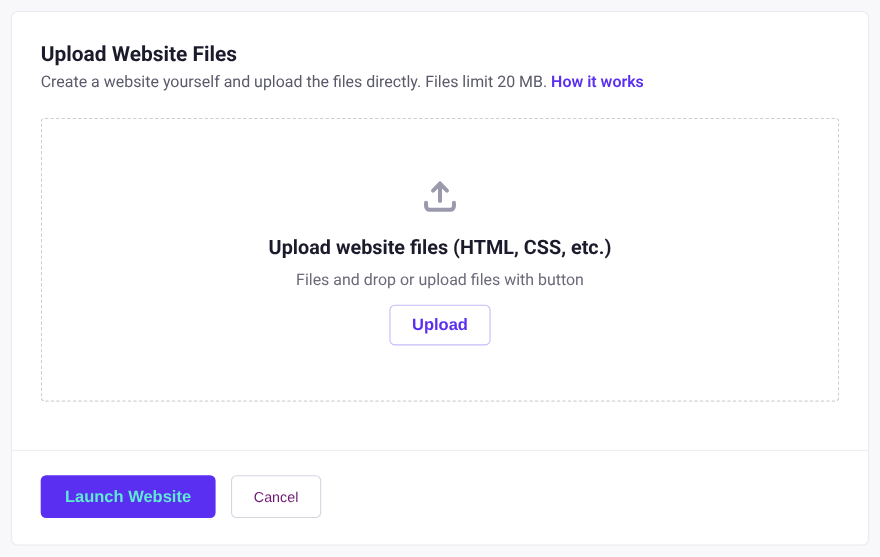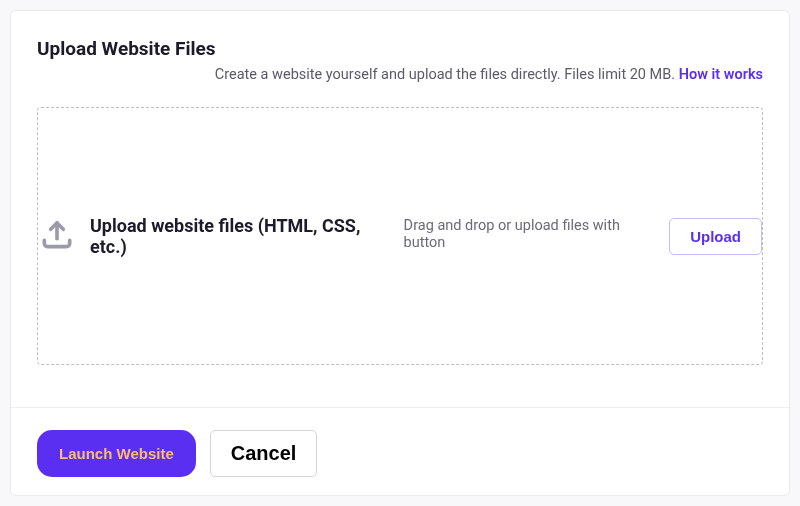--- a/index.html
+++ b/index.html
@@ -27,34 +27,33 @@
     .title {
       font-size: 19px;
       font-weight: 700;
       color: #1b1b2b;
       margin-bottom: 6px;
     }
     .subtitle {
       font-size: 14.5px;
       color: #5a5a6a;
       margin-bottom: 24px;
-      text-align: right;
     }
     .link {
       color: #5b2ff1;
       font-weight: 600;
       text-decoration: none;
       cursor: pointer;
     }
     .dropzone {
       border: 1.5px dashed #bdbdc9;
       border-radius: 4px;
       height: 258px;
       display: flex;
-      flex-direction: row;
+      flex-direction: column;
       align-items: center;
       justify-content: center;
       gap: 14px;
       cursor: pointer;
     }
     .upload-icon {
       color: #9a9aac;
     }
     .dz-title {
       font-size: 18px;
@@ -77,34 +76,34 @@
       cursor: pointer;
     }
     .card-footer {
       border-top: 1px solid #ededf2;
       padding: 22px 26px 24px 26px;
       display: flex;
       gap: 14px;
     }
     .btn-primary {
       background: #5b2ff1;
-      color: #fdba74;
+      color: #5eead4;
       border: none;
       font-size: 15px;
       font-weight: 700;
       padding: 4px 22px;
-      border-radius: 15px;
+      border-radius: 5px;
       cursor: pointer;
     }
     .btn-secondary {
       background: #fff;
-      color: #000000;
+      color: #701a75;
       border: 1.5px solid #d5d5e0;
-      font-size: 20px;
-      font-weight: 700;
+      font-size: 13px;
+      font-weight: 400;
       padding: 11px 20px;
       border-radius: 5px;
       cursor: pointer;
     }
   </style>
 </head>
 <body>
 
 <div class="card">
   <div class="card-body">
@@ -115,21 +114,21 @@
 
     <div class="dropzone">
       <span class="upload-icon">
         <svg width="38" height="38" viewBox="0 0 24 24" fill="none" stroke="currentColor" stroke-width="2.3" stroke-linecap="round" stroke-linejoin="round">
           <path d="M4 16v2a2 2 0 0 0 2 2h12a2 2 0 0 0 2-2v-2"></path>
           <polyline points="8 9 12 5 16 9"></polyline>
           <line x1="12" y1="5" x2="12" y2="15"></line>
         </svg>
       </span>
       <div class="dz-title">Upload website files (HTML, CSS, etc.)</div>
-      <div class="dz-sub">Drag and drop or upload files with button</div>
+      <div class="dz-sub">Files and drop or upload files with button</div>
       <button class="upload-btn">Upload</button>
     </div>
   </div>
 
   <div class="card-footer">
     <button class="btn-primary">Launch Website</button>
     <button class="btn-secondary">Cancel</button>
   </div>
 </div>
 

